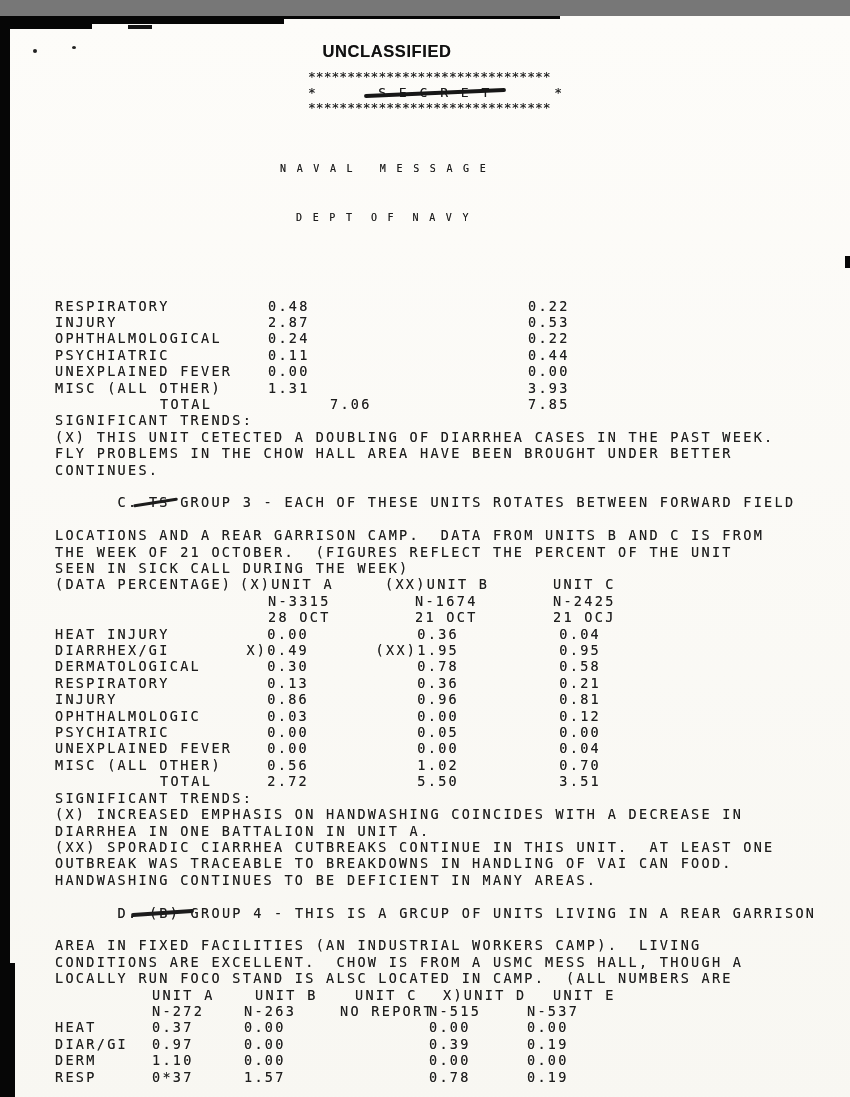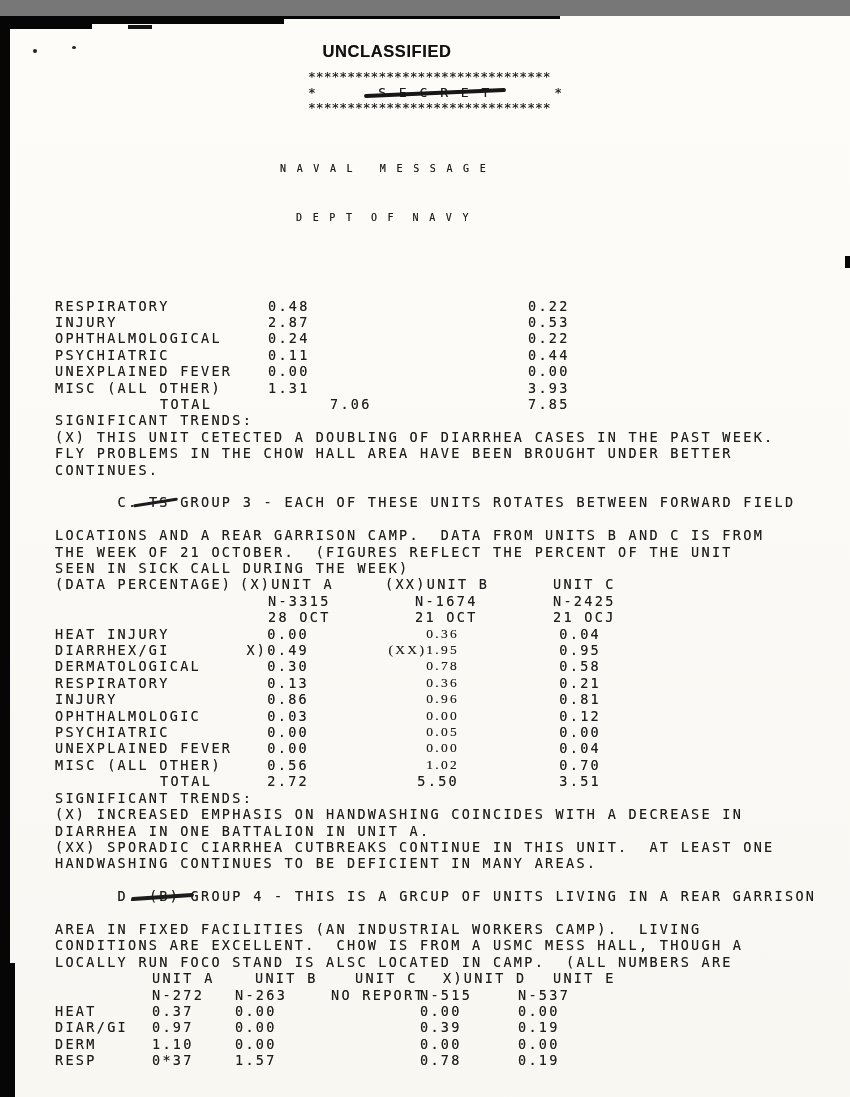--- a/index.html
+++ b/index.html
@@ -60,36 +60,36 @@
 
   
   .t2h span:nth-child(1){ width:185px; }
   .t2h span:nth-child(2){ width:145px; }
   .t2h span:nth-child(3){ width:168px; }
   .t2s { padding-left:213px; }
   .t2s span:nth-child(1){ width:147px; }
   .t2s span:nth-child(2){ width:138px; }
   .t2 span:nth-child(1){ width:190px; }
   .t2 span:nth-child(2){ width:64px;  text-align:right; }
-  .t2 span:nth-child(3){ width:150px; text-align:right;font-family:Liberation Serif, serif; }
+  .t2 span:nth-child(3){ width:150px; text-align:right; }
   .t2 span:nth-child(4){ width:142px; text-align:right; }
   .t2t { padding-left:105px; }
   .t2t span:nth-child(1){ width:85px; }
   .t2t span:nth-child(2){ width:64px;  text-align:right; }
   .t2t span:nth-child(3){ width:150px; text-align:right; }
   .t2t span:nth-child(4){ width:142px; text-align:right; }
 
   
   .t3h span:nth-child(1){ width:97px; }
   .t3h span:nth-child(2){ width:103px; }
   .t3h span:nth-child(3){ width:100px; }
   .t3h span:nth-child(4){ width:88px; }
   .t3h span:nth-child(5){ width:110px; }
   .t3 span:nth-child(1){ width:97px; }
-  .t3 span:nth-child(2){ width:83px; }
+  .t3 span:nth-child(2){ width:92px; }
   .t3 span:nth-child(3){ width:96px; }
   .t3 span:nth-child(4){ width:89px;text-align:center; }
   .t3 span:nth-child(5){ width:98px; }
 
   
   .hand-struck { position:relative; }
   .hand-struck::after {
     content:''; position:absolute; left:-16px; right:-8px; top:42%; height:3px;
     background:#1c1c1c; transform:rotate(-9deg); border-radius:2px;
   }
@@ -263,20 +263,21 @@
       <span>2.72</span>
       <span>5.50</span>
       <span>3.51</span>
     </div>
 
     <div>
         <div class="ln">SIGNIFICANT TRENDS:</div>
         <div class="ln">(X) INCREASED EMPHASIS ON HANDWASHING COINCIDES WITH A DECREASE IN</div>
         <div class="ln">DIARRHEA IN ONE BATTALION IN UNIT A.</div>
         <div class="ln">(XX) SPORADIC CIARRHEA CUTBREAKS CONTINUE IN THIS UNIT.  AT LEAST ONE</div>
+        <div class="ln">OUTBREAK WAS TRACEABLE TO BREAKDOWNS IN HANDLING OF VAI CAN FOOD.</div>
         <div class="ln">HANDWASHING CONTINUES TO BE DEFICIENT IN MANY AREAS.</div>
       </div>
 
     <div class="ln">
       <span>D. </span><span class="hand-struck flat">(B)</span><span> GROUP 4 - THIS IS A GRCUP OF UNITS LIVING IN A REAR GARRISON</span>
     </div>
     <div>
         <div class="ln">AREA IN FIXED FACILITIES (AN INDUSTRIAL WORKERS CAMP).  LIVING</div>
         <div class="ln">CONDITIONS ARE EXCELLENT.  CHOW IS FROM A USMC MESS HALL, THOUGH A</div>
         <div class="ln">LOCALLY RUN FOCO STAND IS ALSC LOCATED IN CAMP.  (ALL NUMBERS ARE</div>

